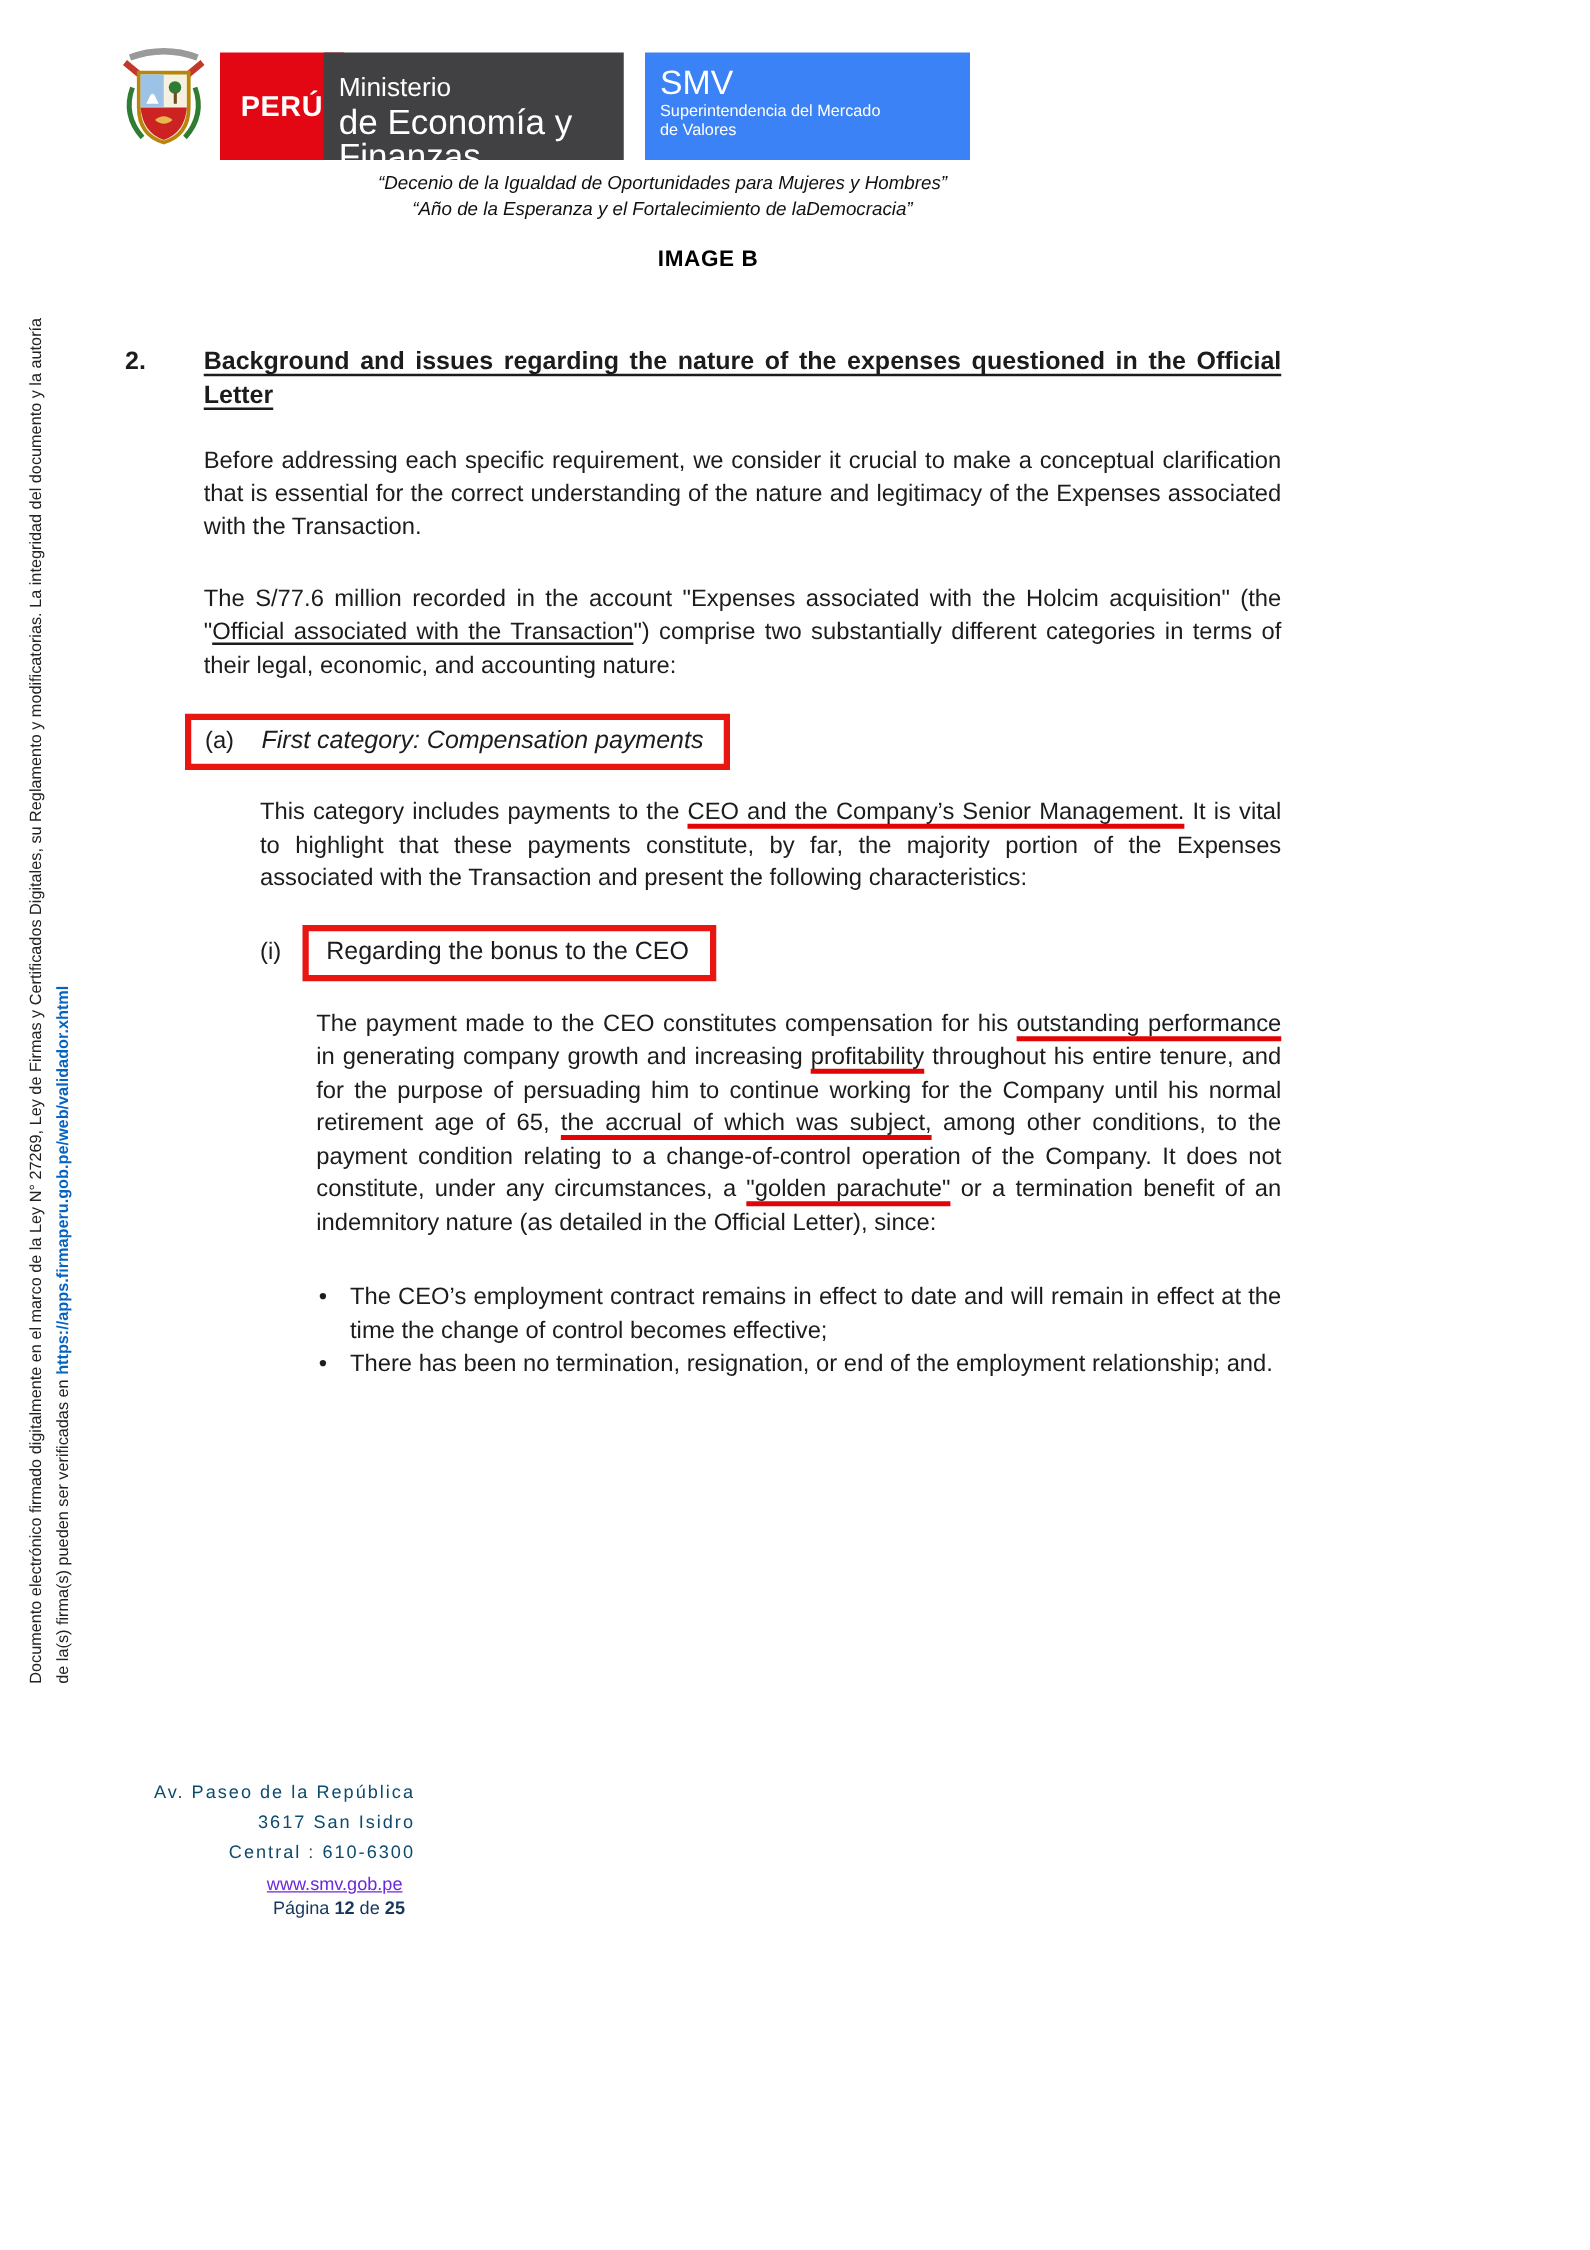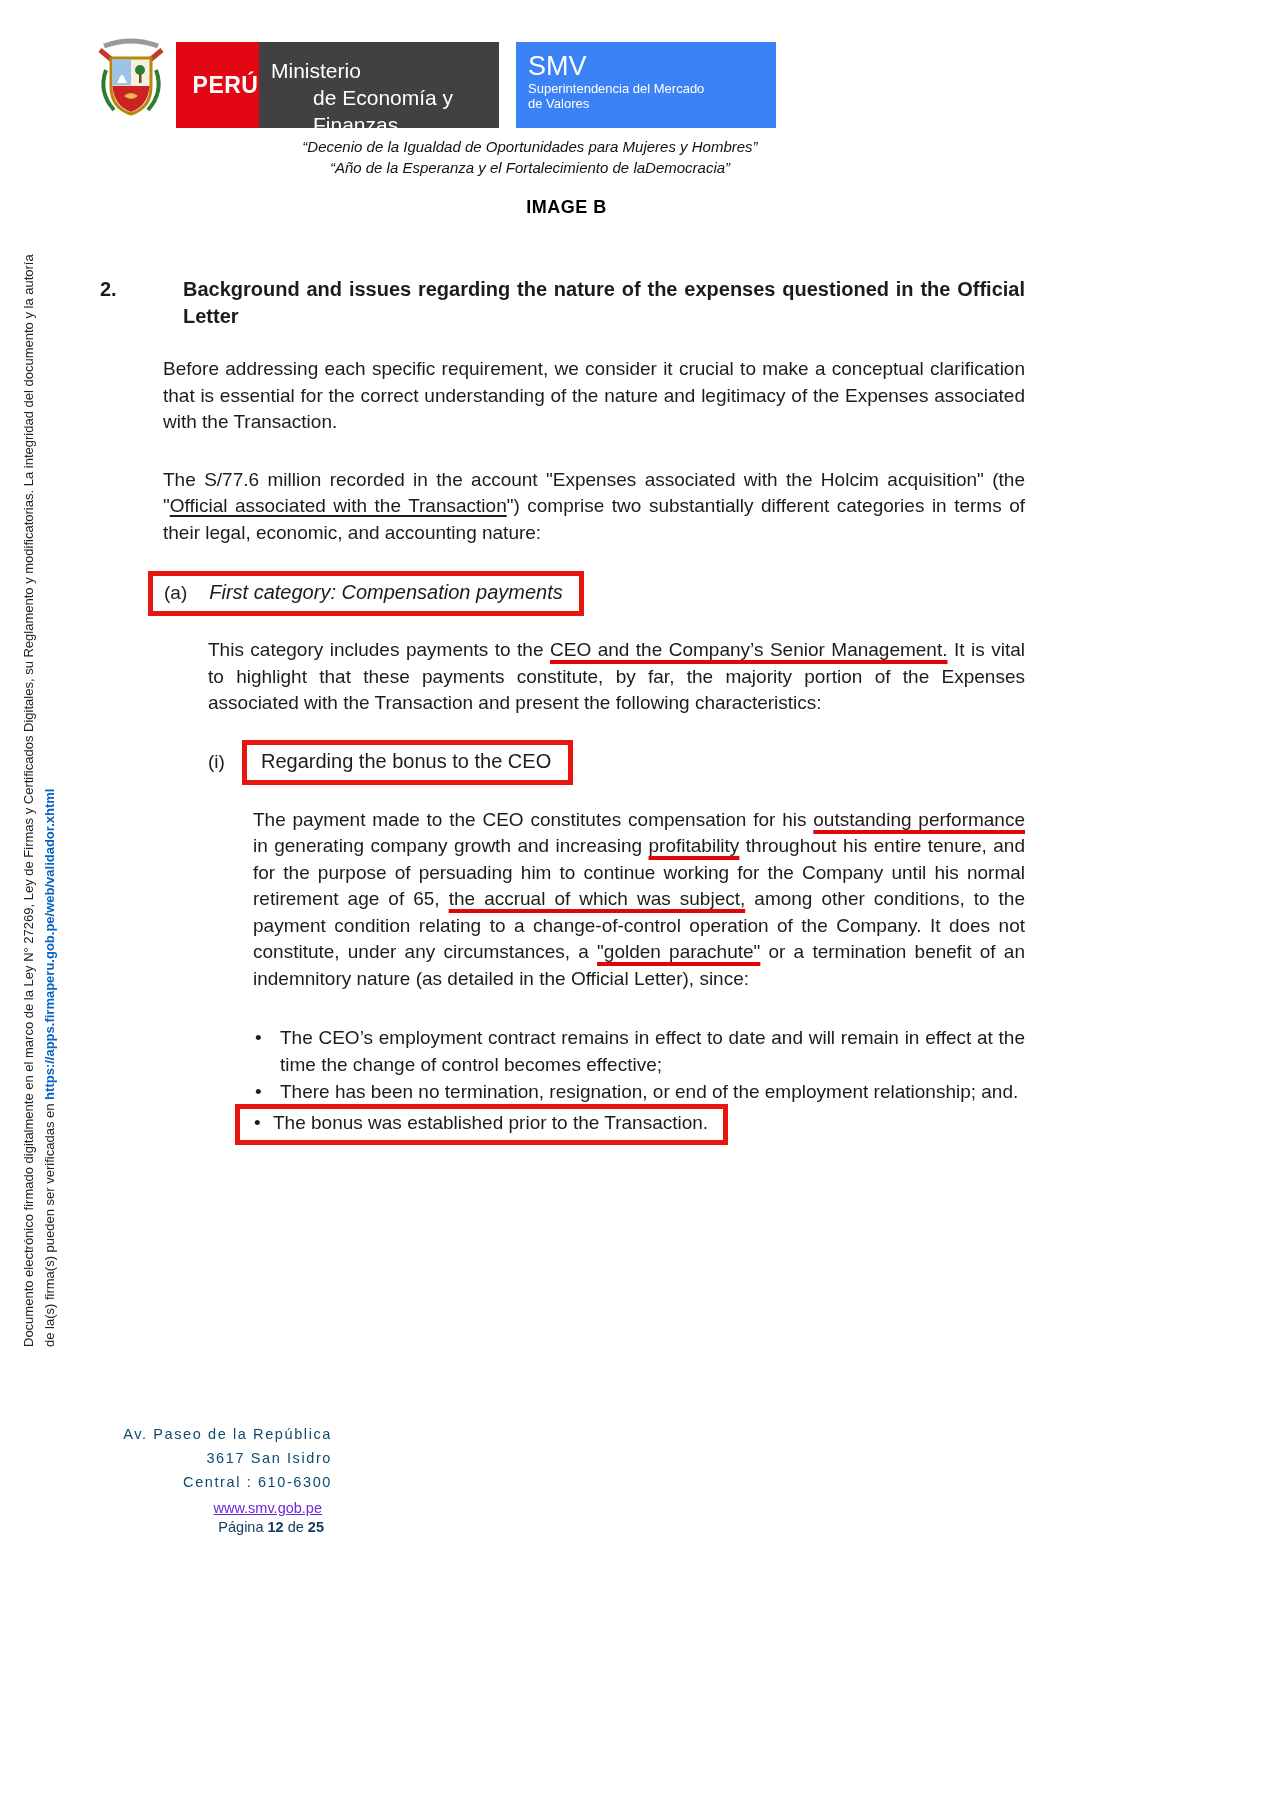--- a/index.html
+++ b/index.html
@@ -18,41 +18,41 @@
 
   
   .coat { position:absolute; left:94px; top:34px; width:74px; height:94px; }
   .blk { position:absolute; top:42px; height:86px; box-sizing:border-box; color:#fff; }
   .blk-red {
     left:176px; width:99px; background:#E30613; display:flex; align-items:center; justify-content:center;
     font-size:23px; font-weight:bold; letter-spacing:.5px;
   }
   .blk-dark { left:259px; width:240px; background:#414042; padding:15px 0 0 12px; }
   .blk-dark .m1 { font-size:21px; line-height:27px; }
-  .blk-dark .m2 { font-size:21px; line-height:27px;margin-left:42px; }
+  .blk-dark .m2 { font-size:28px; line-height:27px; }
   .blk-gray { left:516px; width:260px; background:#3b82f6; padding:9px 0 0 12px; }
   .blk-gray .smv { font-size:27px; line-height:30px; }
   .blk-gray .smv-sub { font-size:13px; line-height:15px; }
 
   .mottos {
     position:absolute; left:176px; top:136px; width:708px; text-align:center;
     font-size:15px; font-weight:normal; font-style:italic; line-height:21px; color:#111;
   }
 
   .image-label {
     position:absolute; left:104px; top:197px; width:925px; text-align:center;
     font-size:18px; font-weight:bold; letter-spacing:.5px; color:#000;
   }
 
   
   .main { position:absolute; left:100px; top:276px; width:925px; }
 
   .sec-head { display:flex; font-weight:bold; font-size:20px; line-height:27px; }
   .sec-num { width:63px; flex:none; }
-  .sec-title { flex:1; text-align:justify; text-decoration-thickness:2px; text-underline-offset:4px;margin-left:20px; }
+  .sec-title { flex:1; text-align:justify; text-decoration:underline; text-decoration-thickness:2px; text-underline-offset:4px; }
 
   .para {
     margin:26px 0 0 63px; width:862px; text-align:justify;
     font-size:19px; line-height:26.5px;
   }
   .para.p2 { margin-top:31px; }
 
   .u-blk { text-decoration-line:underline; text-decoration-thickness:2px; text-underline-offset:3px; }
   .u-red { text-decoration-line:underline; text-decoration-color:#e30505; text-decoration-thickness:3.5px; text-underline-offset:4px; }
 
@@ -160,21 +160,20 @@
     <div class="item-i">
       <span class="label-i">(i)</span>
       <span class="redbox box-i">Regarding the bonus to the CEO</span>
     </div>
 
     <p class="para p4"><span>The payment made to the CEO constitutes compensation for his </span><span class="u-red">outstanding performance</span><span> in generating company growth and increasing </span><span class="u-red">profitability</span><span> throughout his entire tenure, and for the purpose of persuading him to continue working for the Company until his normal retirement age of 65, </span><span class="u-red">the accrual of which was subject,</span><span> among other conditions, to the payment condition relating to a change-of-control operation of the Company. It does not constitute, under any circumstances, a </span><span class="u-red">"golden parachute"</span><span> or a termination benefit of an indemnitory nature (as detailed in the Official Letter), since:</span></p>
 
     <div class="bullets">
       <div class="bullet">The CEO’s employment contract remains in effect to date and will remain in effect at the time the change of control becomes effective;</div>
       <div class="bullet">There has been no termination, resignation, or end of the employment relationship; and.</div>
-      <div class="bullet boxed">The bonus was established prior to the Transaction.</div>
     </div>
 
   </div>
 
   <div class="footer">
     <div class="addr">
       <div>Av. Paseo de la República</div>
       <div>3617 San Isidro</div>
       <div>Central : 610-6300</div>
     </div>

